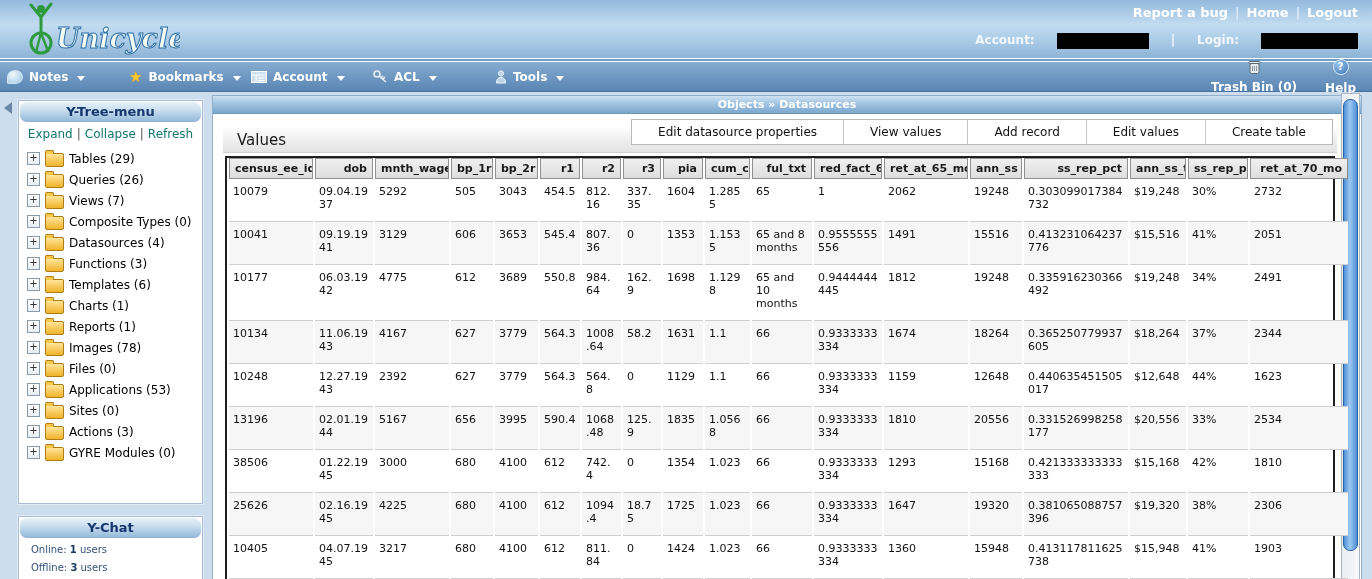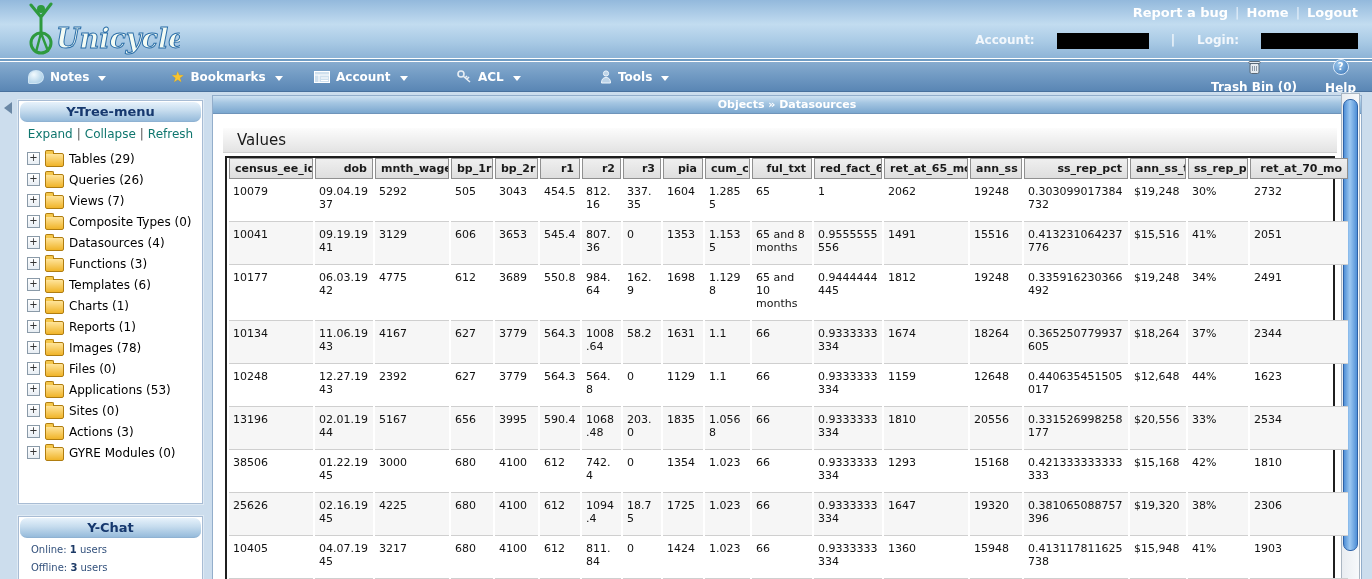--- a/index.html
+++ b/index.html
@@ -29,21 +29,21 @@
     display:flex;gap:22px;
   }
   .redacted{display:inline-block;width:92px;height:16px;background:#000;}
   
   .navbar{
     position:absolute;left:0;top:62px;width:1372px;height:29px;
     background:linear-gradient(180deg,#87accf 0%,#6d97c1 55%,#5a86b4 100%);
     border-bottom:1px solid #49719d;
     display:flex;align-items:center;color:#fff;font-size:12px;font-weight:bold;
   }
-  .nav-item{display:flex;align-items:center;gap:6px;width:115px;padding-left:28px;cursor:pointer;white-space:nowrap;}
+  .nav-item{display:flex;align-items:center;gap:6px;width:115px;padding-left:7px;cursor:pointer;white-space:nowrap;}
   .nav-right{margin-left:auto;display:flex;align-items:center;gap:28px;padding-right:16px;}
   .nav-right .nav-item{width:auto;padding-left:0;flex-direction:column;}
   .caret{width:0;height:0;border-left:4px solid transparent;border-right:4px solid transparent;border-top:5px solid #fff;margin-left:3px;transform:translateY(2px);}
   .icon-bubble{width:14px;height:12px;border-radius:50% 50% 50% 10%;background:radial-gradient(circle at 35% 30%,#f2fafe,#9cc6e2);border:1px solid #cfe5f4;}
   .icon-star{color:#f8c530;font-size:15px;line-height:10px;text-shadow:0 0 1px #b98a10;}
   .icon-help{
     width:14px;height:14px;border-radius:50%;
     background:radial-gradient(circle at 35% 30%,#9ec9ee,#3571b4);
     border:1px solid #dceafa;color:#fff;font-size:10px;line-height:14px;text-align:center;font-weight:bold;
   }
@@ -297,20 +297,27 @@
   </div>
   <div class="chat-line">
     <span>Offline:</span>
     <b>3</b><span> users</span>
   </div>
 </div>
 
 <div class="main">
   <div class="main-header">Objects » Datasources</div>
   <div class="main-body">
+    <div class="actions-bar">
+        <div class="action-btn">Edit datasource properties</div>
+        <div class="action-btn">View values</div>
+        <div class="action-btn">Add record</div>
+        <div class="action-btn">Edit values</div>
+        <div class="action-btn">Create table</div>
+      </div>
     <div class="values-bar">Values</div>
     <div class="table-wrap">
       <table class="values">
         <colgroup>
             <col style="width: 84px;">
             <col style="width: 58px;">
             <col style="width: 74px;">
             <col style="width: 42px;">
             <col style="width: 43px;">
             <col style="width: 40px;">
@@ -451,21 +458,21 @@
               <td>1623</td>
             </tr>
             <tr>
               <td>13196</td>
               <td>02.01.1944</td>
               <td>5167</td>
               <td>656</td>
               <td>3995</td>
               <td>590.4</td>
               <td>1068.48</td>
-              <td>203.0</td>
+              <td>125.9</td>
               <td>1835</td>
               <td>1.0568</td>
               <td>66</td>
               <td>0.9333333334</td>
               <td>1810</td>
               <td>20556</td>
               <td>0.331526998258177</td>
               <td>$20,556</td>
               <td>33%</td>
               <td>2534</td>

